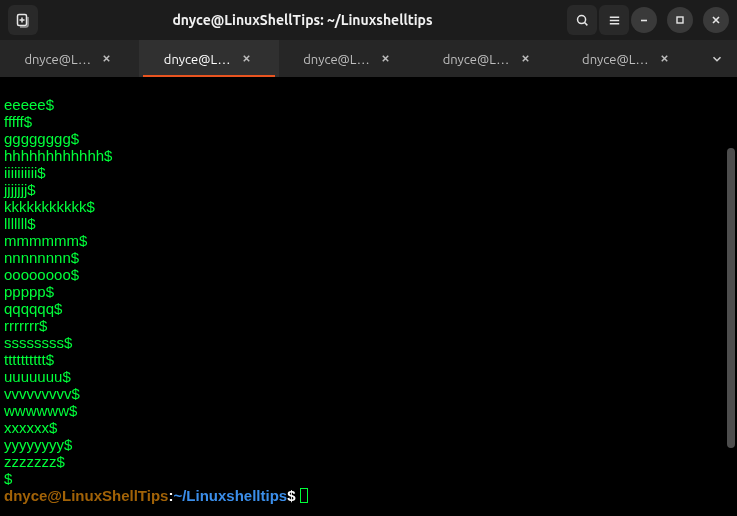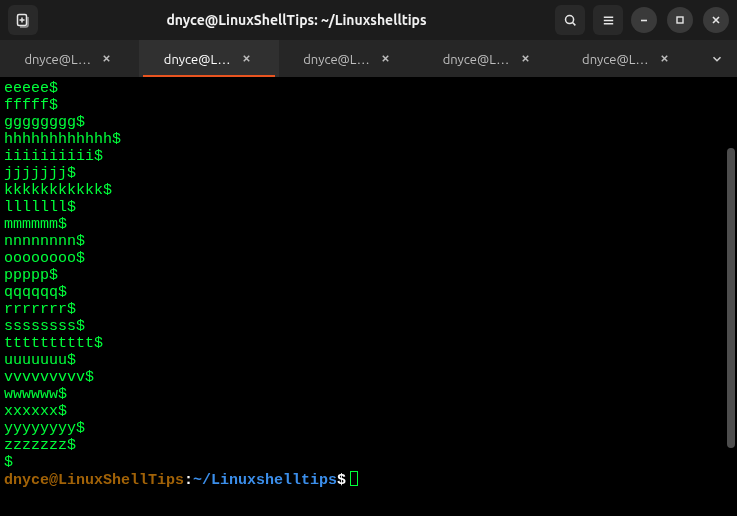--- a/index.html
+++ b/index.html
@@ -12,21 +12,21 @@
     display: flex;
     flex-direction: column;
   }
   
   .titlebar {
     height: 40px;
     background: #1c1c1c;
     display: flex;
     align-items: center;
     padding: 0 8px;
-    gap: 8px;
+    gap: 2px;
     color: #e6e6e6;
   }
   .tb-btn {
     width: 30px; height: 30px;
     border-radius: 6px;
     display: flex; align-items: center; justify-content: center;
     color: #e6e6e6;
   }
   .tb-btn.square { background: rgba(255,255,255,0.06); }
   .tb-btn.circle { background: #3a3a3a; border-radius: 50%; width:26px; height:26px;}
@@ -86,22 +86,22 @@
 
   
   .term-wrap {
     flex:1;
     display:flex;
     background:#000;
     position:relative;
   }
   .term {
     flex:1;
-    padding: 2px 4px 0 4px;
-    font-family: Liberation Mono, monospace;
+    padding: 18px 4px 0 4px;
+    font-family: Liberation Sans, sans-serif;
     font-size: 15px;
     line-height: 17px;
     color: #00ff3a;
     white-space: pre;
     overflow:hidden;
   }
   .line { color:#00ff3a; }
   .prompt-line { font-weight:bold; }
   .prompt-user { color:#a16207; }
   .prompt-colon{ color:#ffffff; }

